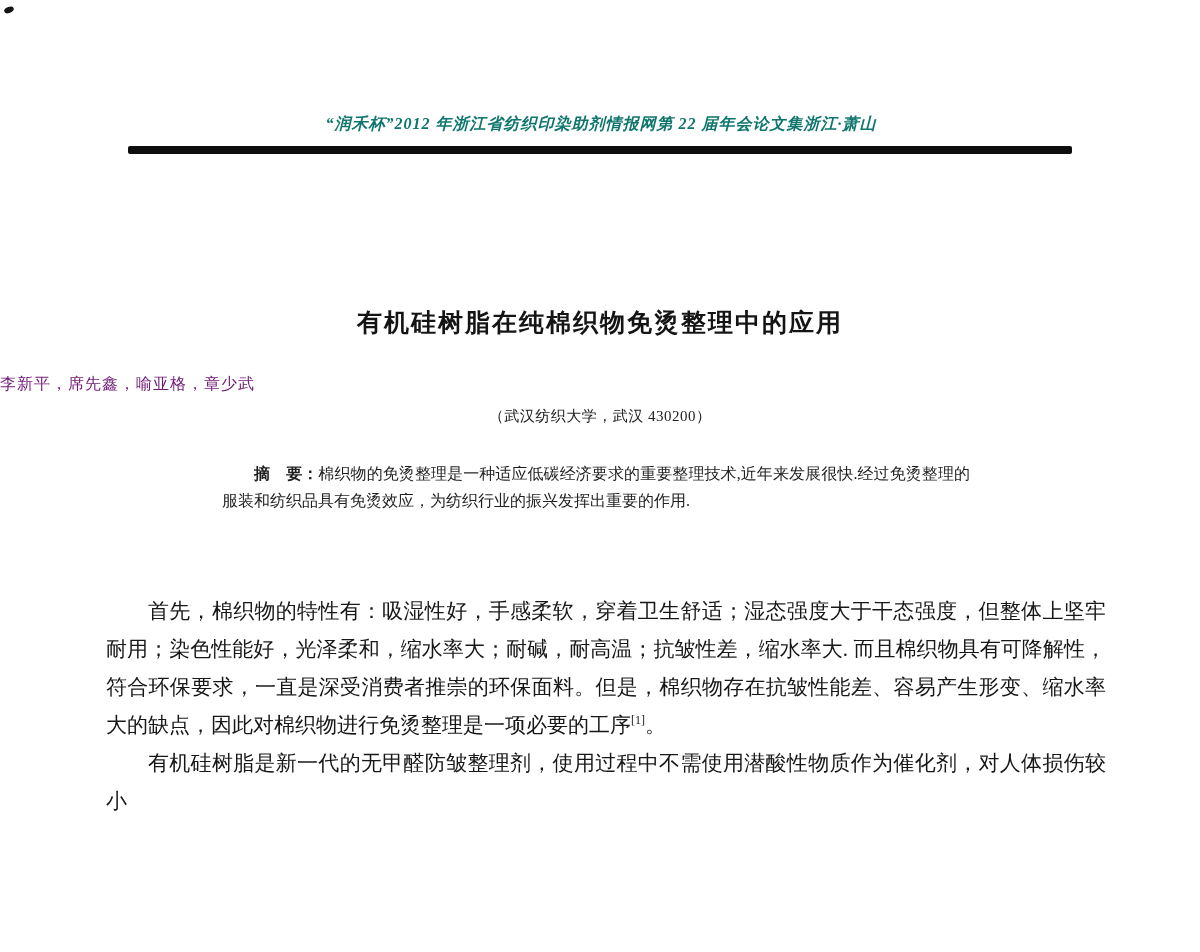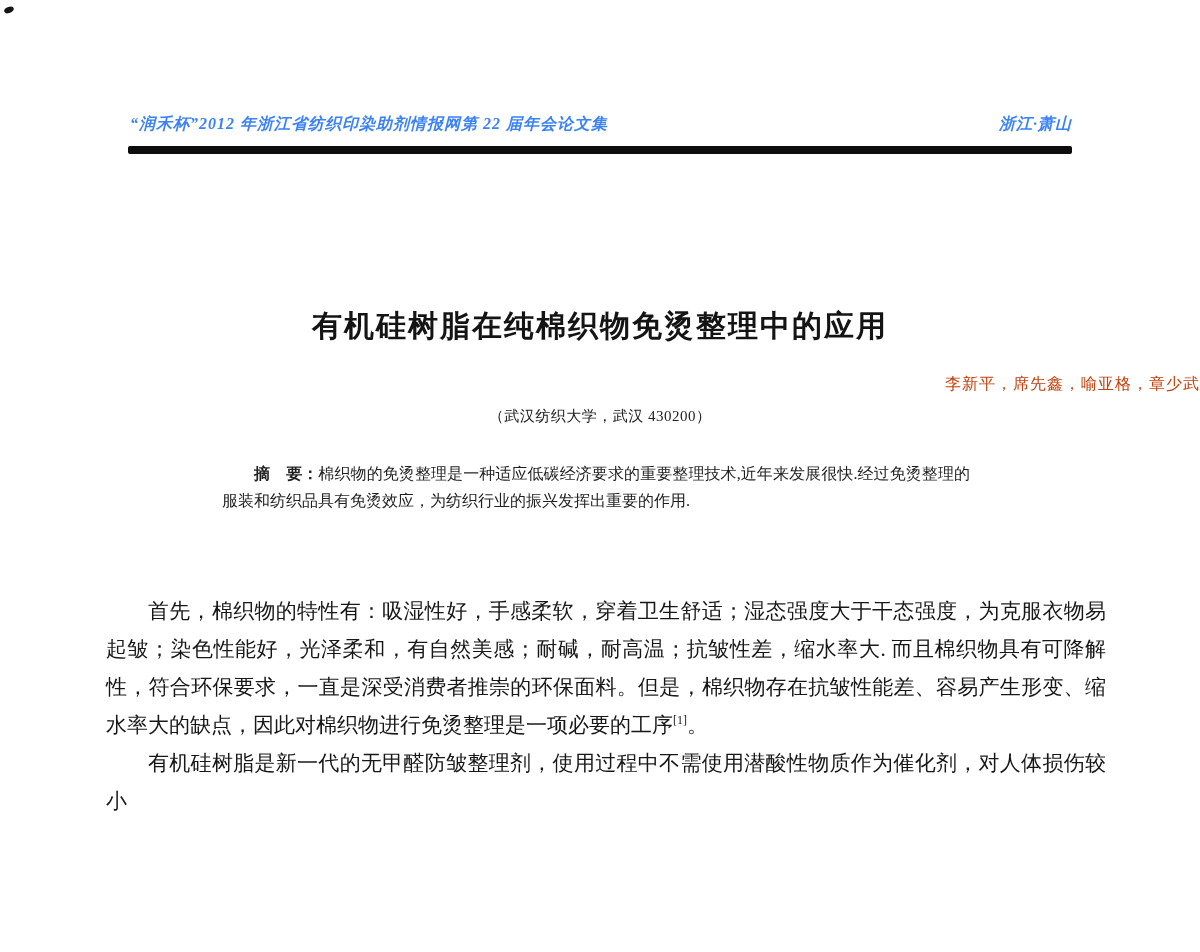--- a/index.html
+++ b/index.html
@@ -10,36 +10,36 @@
   }
   .page { position: absolute; inset: 0; background: #ffffff; }
 
   .speck {
     position: absolute; left: 4px; top: 7px; width: 10px; height: 6px;
     background: #161616; border-radius: 50% 40% 55% 45%; transform: rotate(-15deg);
   }
 
   .doc-header {
     position: absolute; left: 130px; top: 114px; width: 942px;
-    display: flex; justify-content: space-between; align-items: baseline;
-    font-size: 16px; font-style: italic; font-weight: 600; letter-spacing: 1px; color: #3b82f6;
+    display: flex; justify-content: center; align-items: baseline;
+    font-size: 16px; font-style: italic; font-weight: 600; letter-spacing: 1px; color: #0f766e;
   }
   .header-rule {
     position: absolute; left: 128px; top: 146px; width: 944px; height: 8px;
     background: #0d0d0d; border-radius: 2px;
   }
 
   .title {
     position: absolute; left: 0; top: 306px; width: 100%; margin: 0; text-align: center;
     font-family: Liberation Mono, monospace;
-    font-size: 30px; font-weight: 700; letter-spacing: 2px; color: #141414;
+    font-size: 25px; font-weight: 700; letter-spacing: 2px; color: #141414;
   }
   .authors {
-    position: absolute; left: 0; top: 374px; width: 100%; text-align: right;
-    font-size: 16px; letter-spacing: 1px; color: #c2410c;
+    position: absolute; left: 0; top: 374px; width: 100%; text-align: left;
+    font-size: 16px; letter-spacing: 1px; color: #701a75;
   }
   .affiliation {
     position: absolute; left: 0; top: 407px; width: 100%; text-align: center;
     font-size: 15px; letter-spacing: 0.5px; color: #222;
   }
 
   .abstract {
     position: absolute; left: 222px; top: 460px; width: 748px;
     font-size: 16px; line-height: 27px; color: #1f1f1f;
   }
@@ -69,16 +69,16 @@
 
   <h1 class="title">有机硅树脂在纯棉织物免烫整理中的应用</h1>
   <div class="authors">李新平，席先鑫，喻亚格，章少武</div>
   <div class="affiliation">（武汉纺织大学，武汉 430200）</div>
 
   <div class="abstract">
     <p><b>摘　要：</b><span>棉织物的免烫整理是一种适应低碳经济要求的重要整理技术,近年来发展很快.经过免烫整理的服装和纺织品具有免烫效应，为纺织行业的振兴发挥出重要的作用.</span></p>
   </div>
 
   <div class="body-text">
-    <p><span>首先，棉织物的特性有：吸湿性好，手感柔软，穿着卫生舒适；湿态强度大于干态强度，为克服衣物易起皱；染色性能好，光泽柔和，有自然美感；耐碱，耐高温；抗皱性差，缩水率大. 而且棉织物具有可降解性，符合环保要求，一直是深受消费者推崇的环保面料。但是，棉织物存在抗皱性能差、容易产生形变、缩水率大的缺点，因此对棉织物进行免烫整理是一项必要的工序</span><sup>[1]</sup><span>。</span></p>
+    <p><span>首先，棉织物的特性有：吸湿性好，手感柔软，穿着卫生舒适；湿态强度大于干态强度，但整体上坚牢耐用；染色性能好，光泽柔和，缩水率大；耐碱，耐高温；抗皱性差，缩水率大. 而且棉织物具有可降解性，符合环保要求，一直是深受消费者推崇的环保面料。但是，棉织物存在抗皱性能差、容易产生形变、缩水率大的缺点，因此对棉织物进行免烫整理是一项必要的工序</span><sup>[1]</sup><span>。</span></p>
     <p>有机硅树脂是新一代的无甲醛防皱整理剂，使用过程中不需使用潜酸性物质作为催化剂，对人体损伤较小</p>
   </div>
 </div>
 
 </body></html>

